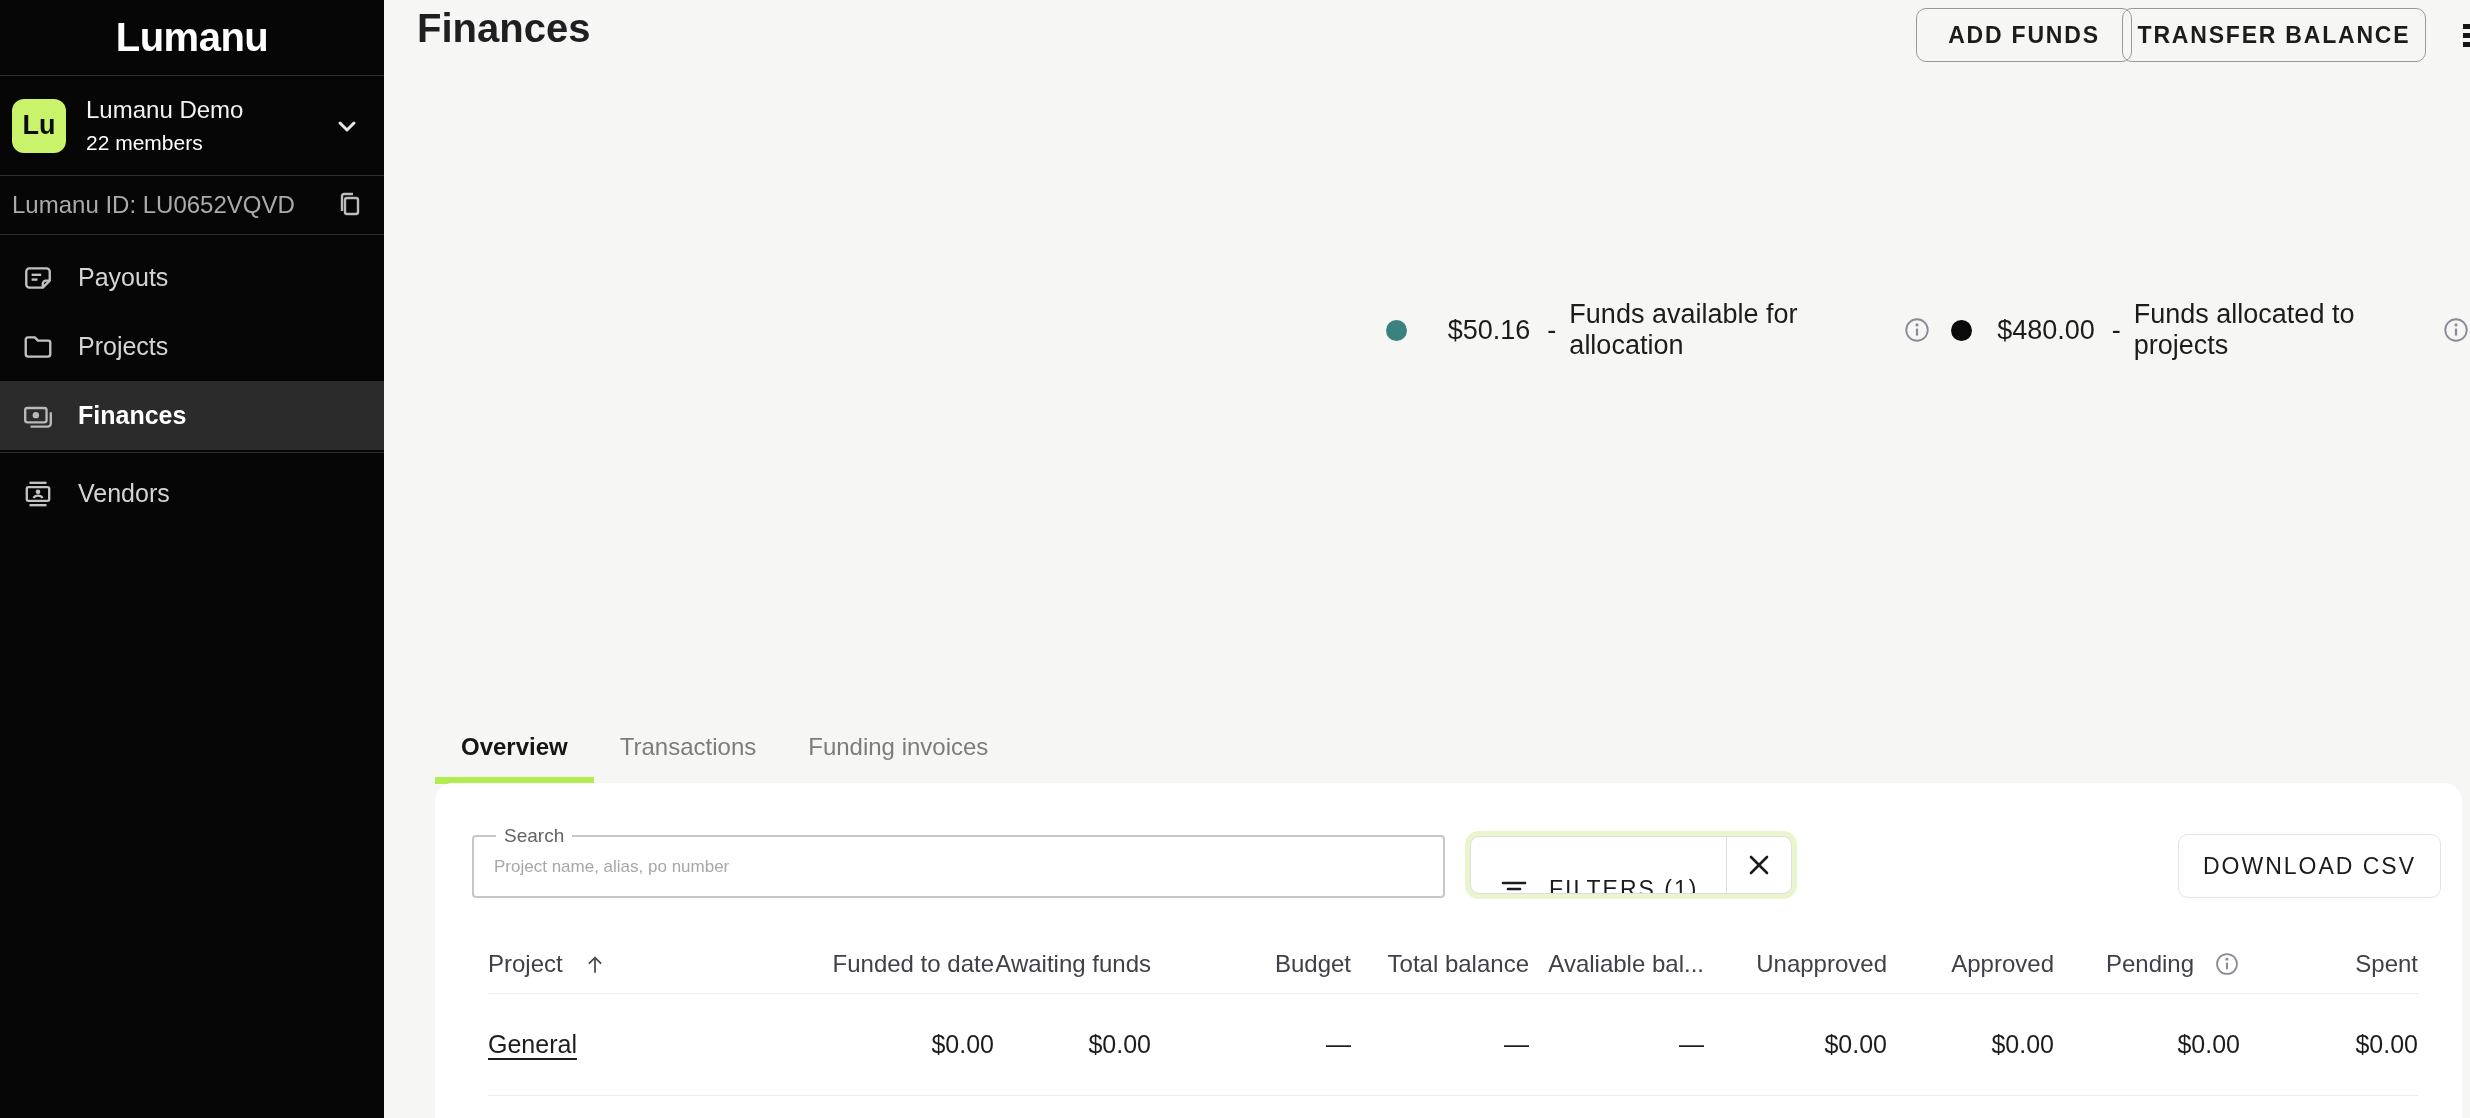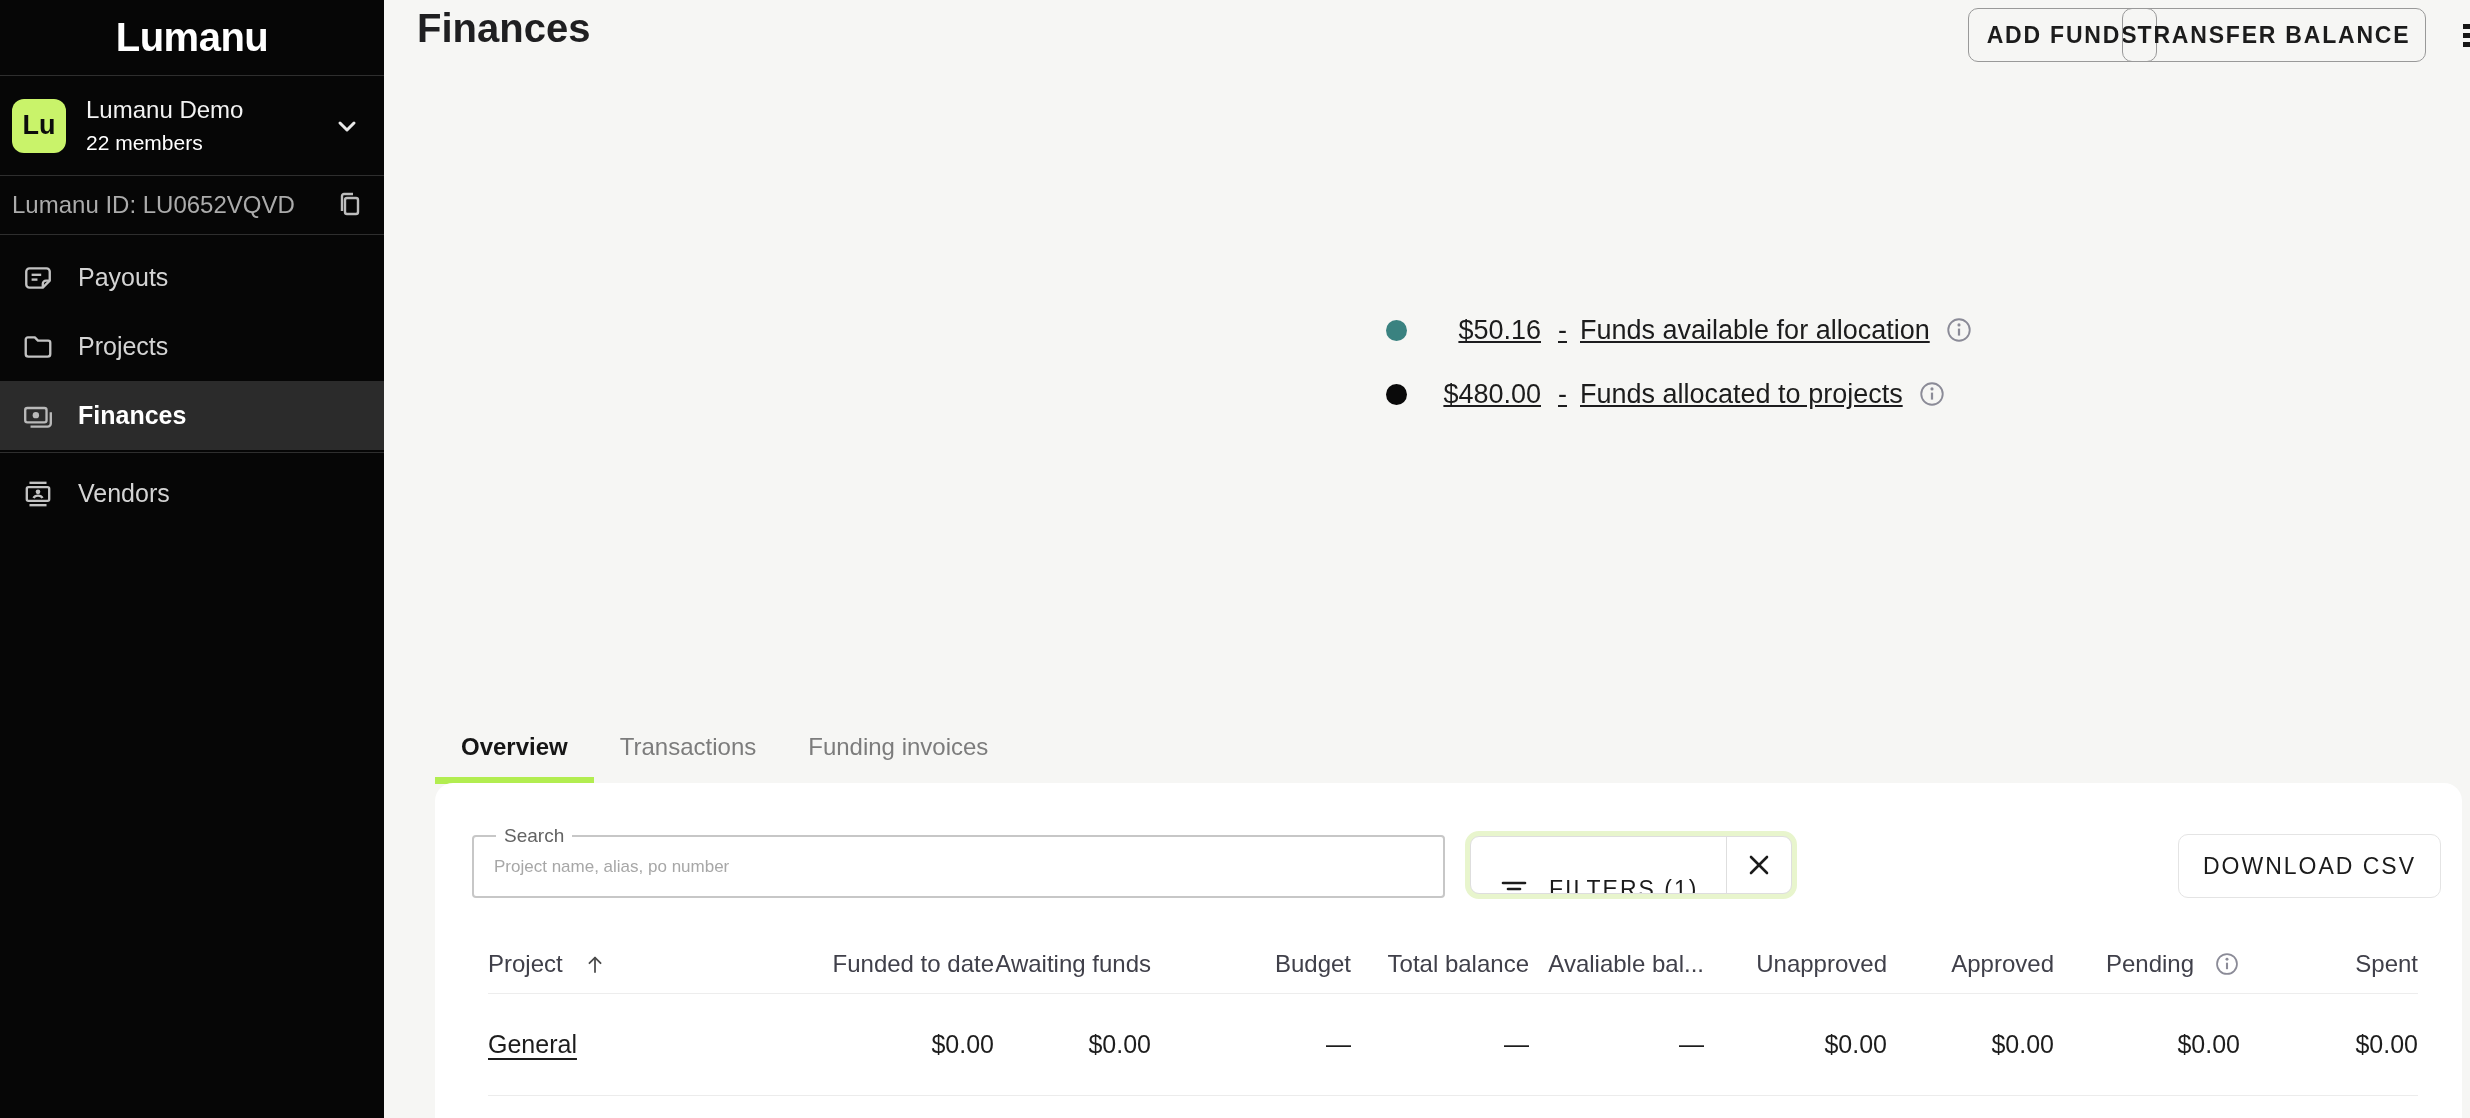--- a/index.html
+++ b/index.html
@@ -25,33 +25,33 @@
   .nav-item { height:69px; display:flex; align-items:center; gap:24px; padding-left:22px; font-size:25px; color:#d4d4d4; cursor:pointer; }
   .nav-item.active { background:#2b2b2b; color:#fff; font-weight:700; }
   .nav-divider { border-top:1px solid #2e2e2e; margin:2px 0 6px 0; }
 
   
   .main { position:absolute; left:384px; top:0; width:2086px; height:1118px; }
   .page-title { position:absolute; left:33px; top:6px; font-size:40px; font-weight:700; color:#1f1f21; }
   .hdr-btn { position:absolute; top:8px; height:54px; background:transparent; border:1px solid #999; border-radius:10px;
              font-family:inherit; font-size:23px; font-weight:600; letter-spacing:1.8px; color:#1c1c1c;
              display:flex; align-items:center; justify-content:center; cursor:pointer; }
-  .btn-add { left:1584px; width:189px; }
+  .btn-add { left:1532px; width:216px; }
   .btn-transfer { left:1738px; width:304px; }
   .clipped-glyph { position:absolute; left:2079px; top:24px; width:8px; }
   .clipped-glyph i { display:block; height:5px; background:#161616; margin-bottom:4px; }
 
   
   .donut-wrap { position:absolute; left:584px; top:172px; width:386px; height:386px; }
   .donut-center { position:absolute; inset:0; display:flex; flex-direction:column; align-items:center; justify-content:center; }
   .donut-label { font-size:23px; letter-spacing:4px; color:#313131; }
   .donut-value { font-size:43px; font-weight:700; color:#141414; margin-top:14px; }
 
   
-  .legend { position:absolute; left:1002px; top:308px; display:flex; flex-direction:column; gap:20px;text-decoration:underline; }
+  .legend { position:absolute; left:1002px; top:308px; display:flex; gap:20px; }
   .legend-row { display:flex; align-items:center; height:44px; }
   .leg-dot { width:21px; height:21px; border-radius:50%; flex:0 0 auto; }
   .leg-amount { width:118px; text-align:right; font-size:27px; color:#1c1c1c; margin-left:16px; }
   .leg-sep { font-size:27px; color:#1c1c1c; margin-left:17px; }
   .leg-label { font-size:27px; color:#1c1c1c; margin-left:13px; }
   .leg-info { margin-left:15px; cursor:pointer; }
 
   
   .tabs { position:absolute; left:51px; top:717px; height:67px; display:flex; }
   .tab { display:flex; align-items:center; padding:0 26px; font-size:24px; font-weight:500; color:#7c7c7c;

